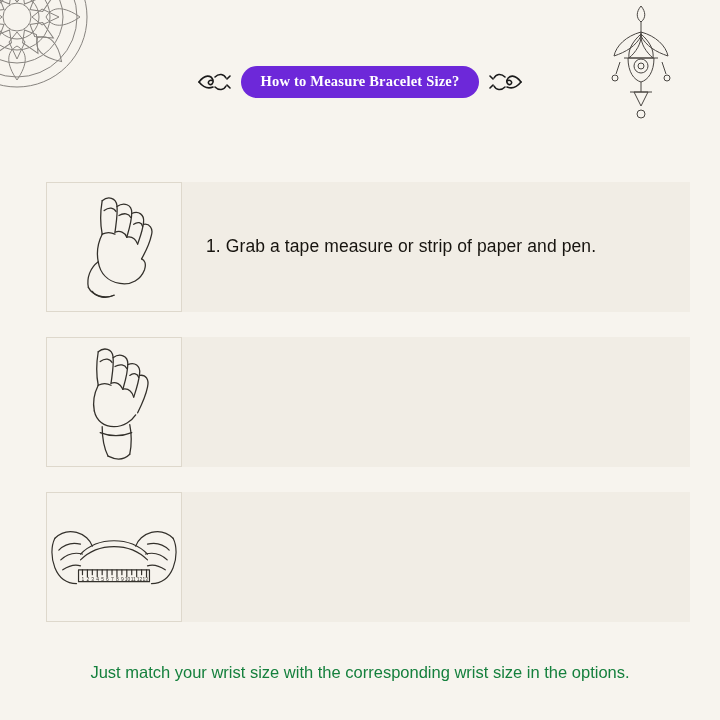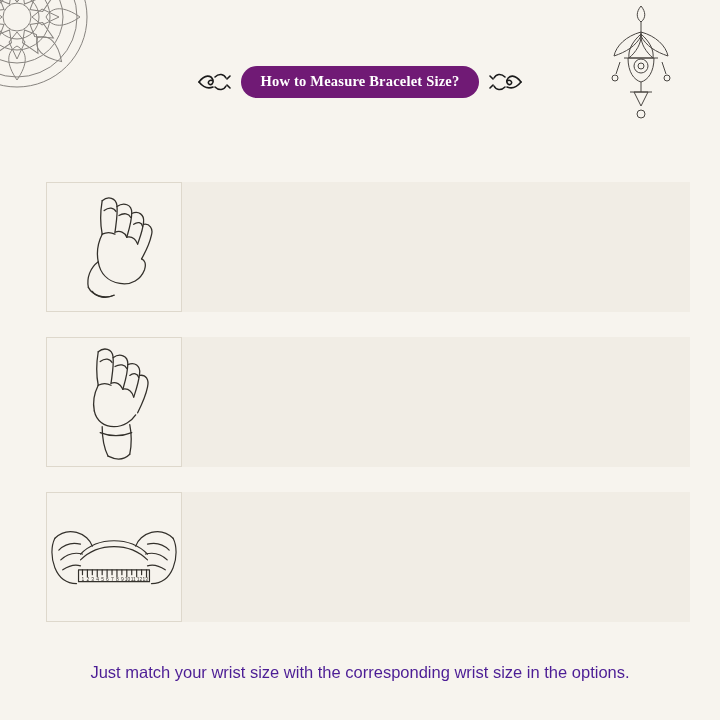--- a/index.html
+++ b/index.html
@@ -60,21 +60,21 @@
     align-items: center;
     justify-content: center;
     gap: 10px;
   }
   .flourish {
     width: 34px;
     height: 22px;
     flex: none;
   }
   .subtitle-pill {
-    background: #701a75;
+    background: #6d28d9;
     color: #ffffff;
     border-radius: 16px;
     padding: 7px 20px 8px;
     font-family: "Liberation Serif", serif;
     font-weight: 700;
     font-size: 14.5px;
     letter-spacing: .2px;
     white-space: nowrap;
   }
 
@@ -131,21 +131,21 @@
   .step3 .step-text { font-size: 17.5px; }
 
   
   .footer {
     position: absolute;
     left: 0;
     bottom: 38px;
     width: 720px;
     text-align: center;
     font-size: 16.5px;
-    color: #4c1d95;
+    color: #15803d;
   }
 
   svg { display: block; }
 </style>
 </head>
 <body>
 
 <div class="mandala-corner">
   <svg viewBox="0 0 150 150" width="150" height="150">
     <g stroke="#2a2623" stroke-width="1" fill="none">
@@ -257,20 +257,21 @@
           <path d="M81 55 C86 54 90 57 92 62"></path>
           <path d="M58 28 C63 24 68 25 70 29"></path>
           <path d="M73 33 C78 30 83 31 85 35"></path>
           <path d="M88 42 C92 39 96 40 97 44"></path>
           <path d="M52 80 C44 86 40 96 42 106"></path>
           <path d="M42 106 C46 114 58 118 68 114"></path>
           <path d="M68 114 C60 118 50 116 46 110"></path>
         </g>
       </svg>
     </div>
+    <div class="step-text">1. Grab a tape measure or strip of paper and pen.</div>
   </div>
 
   <div class="step step2">
     <div class="step-band"></div>
     <div class="thumb">
       <svg viewBox="0 0 136 130" width="136" height="130">
         <g stroke="#33302b" stroke-width="1.3" fill="none" stroke-linecap="round" stroke-linejoin="round">
           <path d="M52 14 C50 26 50 38 52 48"></path>
           <path d="M52 14 C58 9 66 11 67 19 C68 28 66 38 65 46"></path>
           <path d="M67 20 C74 15 82 18 82 26 C82 36 79 45 77 52"></path>

